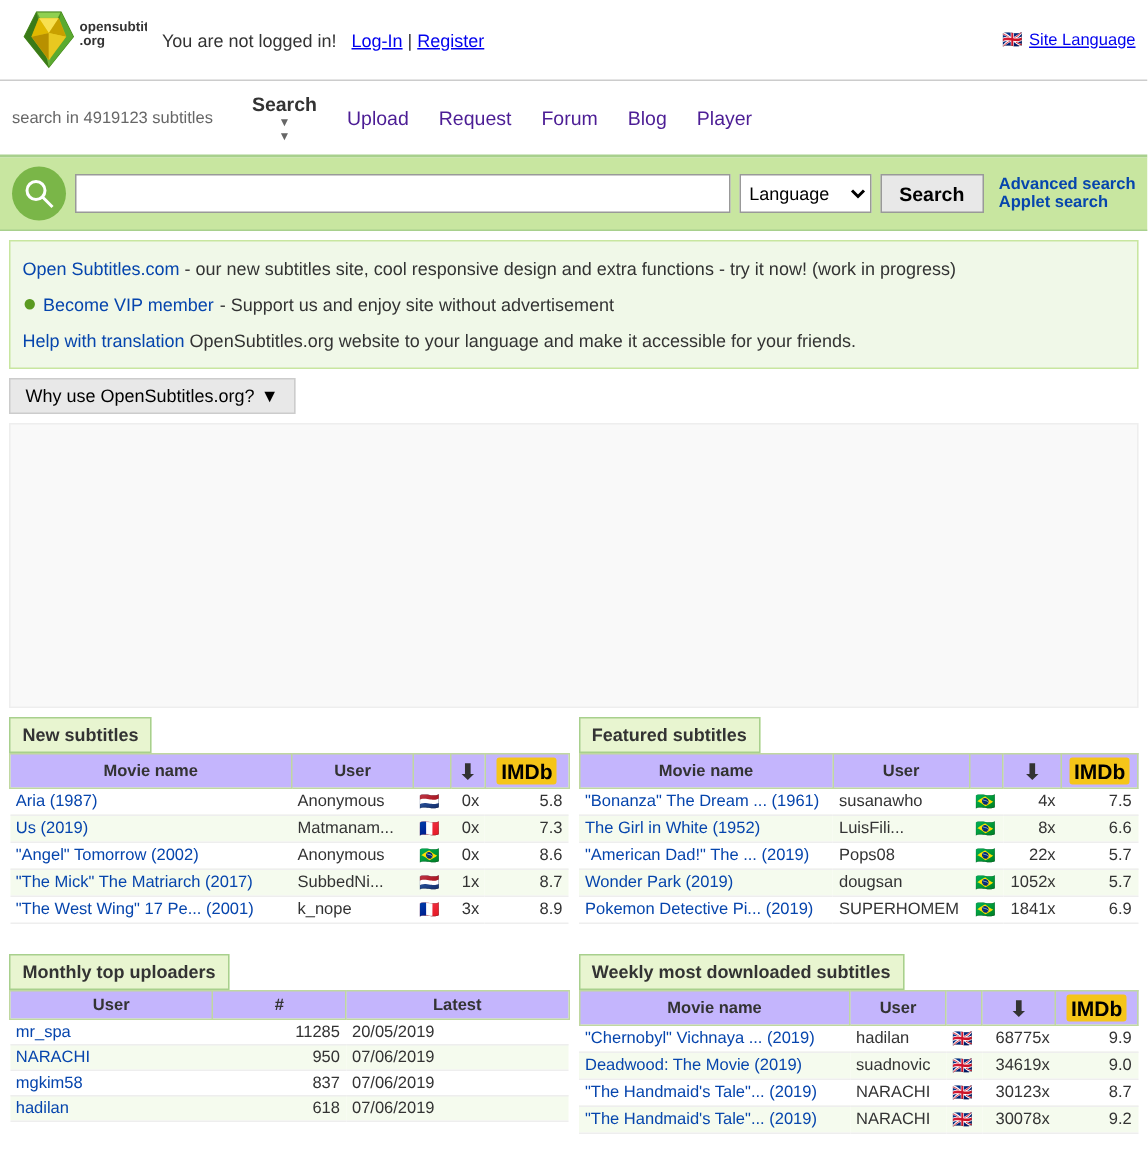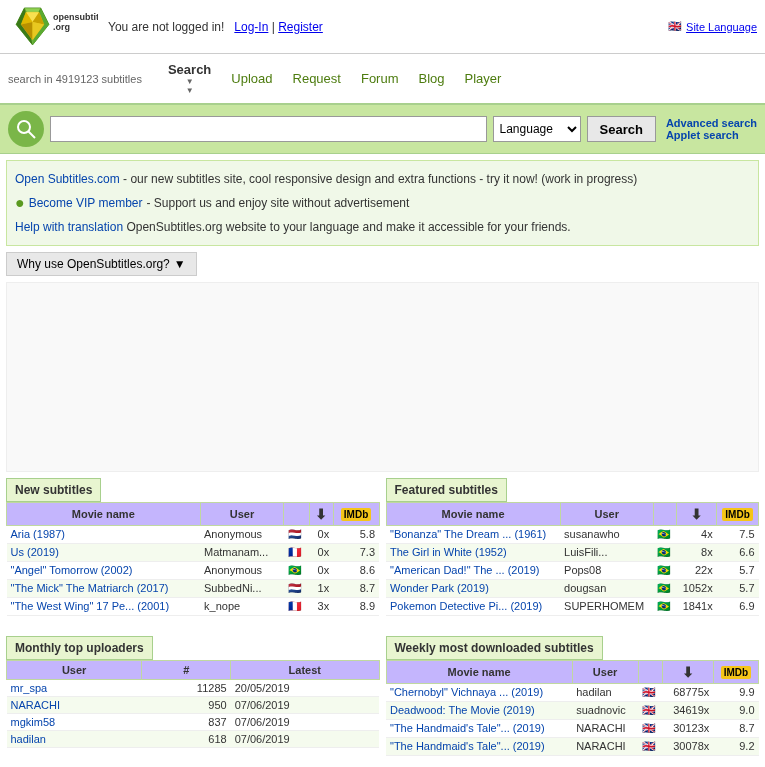--- a/index.html
+++ b/index.html
@@ -7,21 +7,21 @@
 
     
     #header { background: #fff; padding: 4px 8px; display: flex; align-items: center; justify-content: space-between; border-bottom: 1px solid #ccc; }
     #logo-area { display: flex; align-items: center; }
     #logo-svg { width: 90px; height: 45px; }
     #site-language { display: flex; align-items: center; gap: 4px; font-size: 11px; }
 
     
     #nav { background: #fff; border-bottom: 2px solid #a8d08d; padding: 4px 8px; display: flex; align-items: center; gap: 0; }
     #search-count { font-size: 11px; color: #666; margin-right: 16px; }
-    .nav-link { color: #4d7c0f; text-decoration: none; font-size: 13px; padding: 4px 10px; }
+    .nav-link { color: #4c1d95; text-decoration: none; font-size: 13px; padding: 4px 10px; }
     .nav-link.active { color: #333; font-weight: bold; display: flex; flex-direction: column; align-items: center; }
     .nav-link.active::after { content: '▼'; font-size: 8px; color: #666; }
 
     
     #search-bar { background: #c8e6a0; padding: 6px 8px; display: flex; align-items: center; gap: 6px; border-bottom: 1px solid #a8d08d; }
     #search-icon-circle { width: 36px; height: 36px; background: #7ab648; border-radius: 50%; display: flex; align-items: center; justify-content: center; }
     #search-input { flex: 1; height: 26px; border: 1px solid #999; padding: 2px 6px; font-size: 13px; }
     #language-select { height: 26px; border: 1px solid #999; font-size: 12px; background: #fff; }
     #search-button { height: 26px; background: #e8e8e8; border: 1px solid #999; padding: 0 12px; font-size: 13px; cursor: pointer; font-weight: bold; }
     #advanced-links { display: flex; flex-direction: column; font-size: 11px; }
@@ -47,21 +47,21 @@
     .subtitle-table { width: 100%; border-collapse: collapse; font-size: 11px; margin-bottom: 8px; }
     .subtitle-table th { background: #c4b5fd; text-align: center; padding: 3px 4px; border: 1px solid #c0d8a0; font-weight: bold; }
     .subtitle-table td { padding: 2px 4px; border-bottom: 1px solid #eee; }
     .subtitle-table tr:nth-child(even) { background: #f5fbee; }
     .movie-link { color: #0645ad; text-decoration: none; font-size: 11px; }
     .num-col { text-align: right; color: #333; }
 
     
     .section-block { margin-bottom: 12px; }
     .section-title-bar { border: 1px solid #a8d08d; background: #e8f5d0; padding: 4px 8px; font-size: 12px; font-weight: bold; margin-bottom: 0; display: inline-block; }
-    .imdb-badge { background: #f5c518; color: #000; font-size: 10px; font-weight: bold; padding: 1px 3px; border-radius: 2px; }
+    .imdb-badge { background: #f5c518; color: #000; font-size: 14px; font-weight: bold; padding: 1px 3px; border-radius: 2px; }
 
     #bottom-tables { display: flex; gap: 0; margin: 0 6px; }
     #bottom-left { flex: 1; margin-right: 6px; }
     #bottom-right { flex: 1; }
   </style>
 </head>
 <body>
 
 <div id="header">
   <div id="logo-area">

